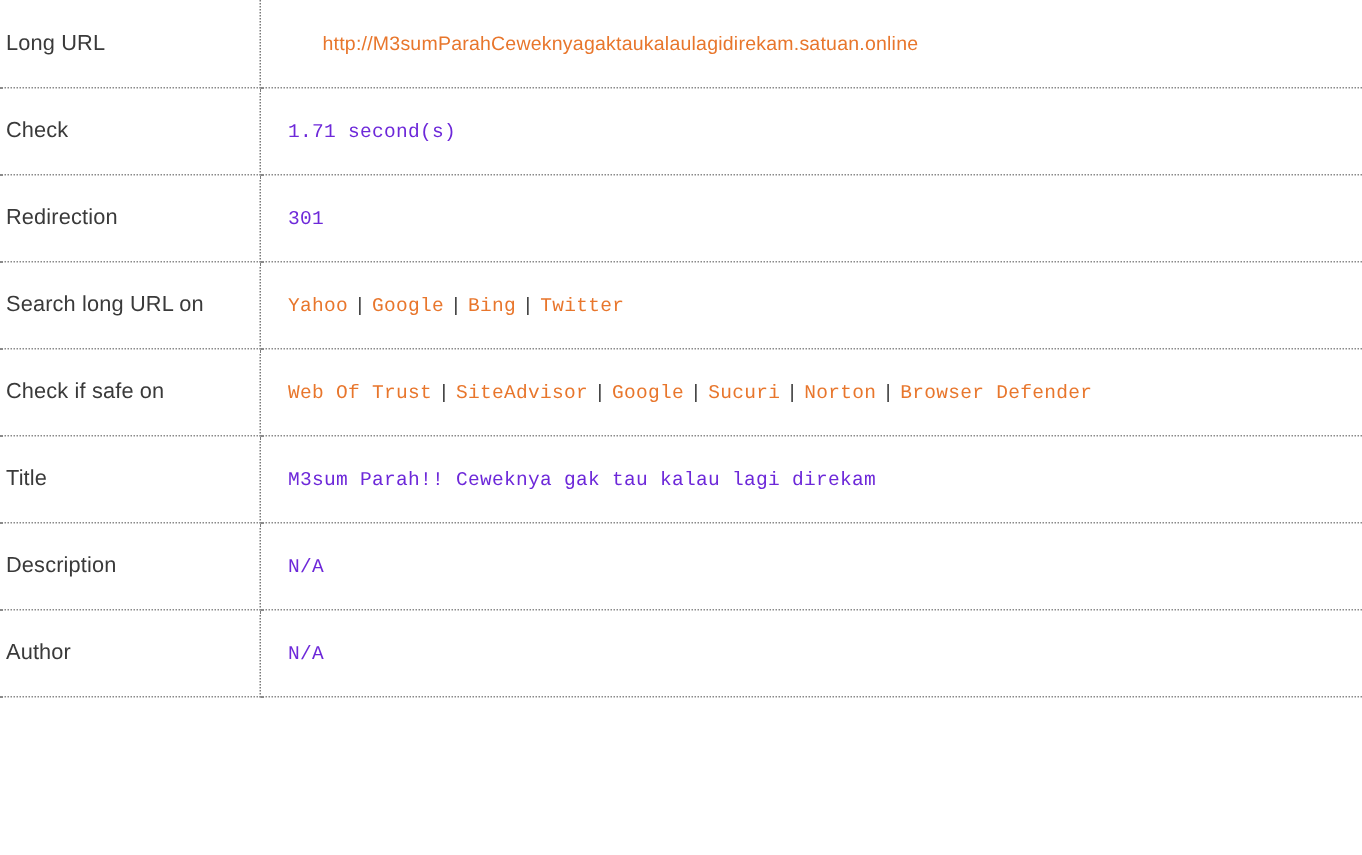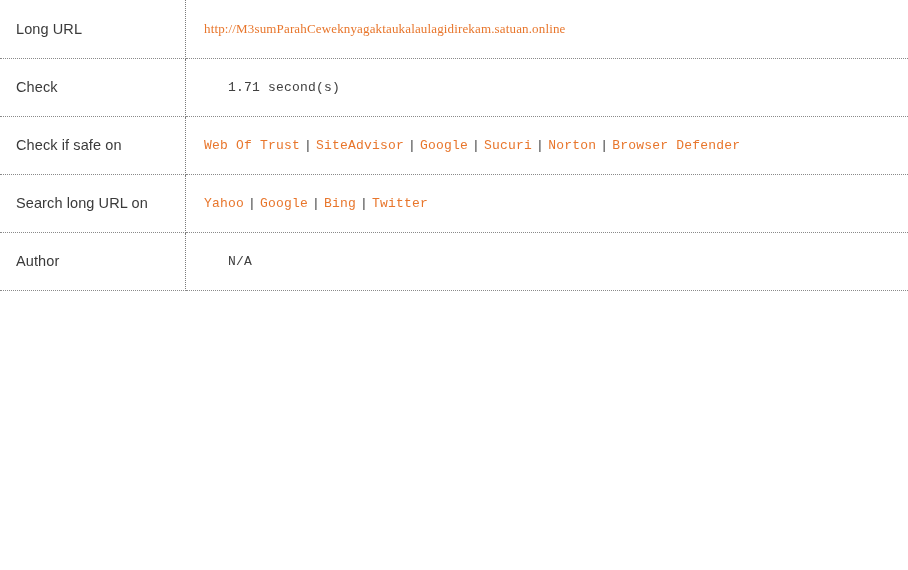--- a/index.html
+++ b/index.html
@@ -26,21 +26,21 @@
   }
 
   .url-info-table td {
     padding: 0;
     vertical-align: middle;
     border-bottom: 1px dotted #8a8a8a;
   }
 
   td.label-cell {
     width: 161px;
-    padding-left: 16px;
+    padding-left: 4px;
     padding-right: 8px;
     border-right: 1px dotted #7a7a7a;
     font-family: "Liberation Sans", sans-serif;
     font-size: 14.5px;
     font-weight: 400;
     color: #3a3a3a;
     letter-spacing: 0.1px;
     white-space: nowrap;
   }
 
@@ -70,49 +70,61 @@
   .sep {
     color: #3a3a3a;
     font-family: "Liberation Mono", "DejaVu Sans Mono", monospace;
     font-size: 13px;
     padding: 0 4px;
   }
 
   .long-url-link {
     color: #e8762c;
     text-decoration: none;
-    font-family: Liberation Serif, serif;
+    font-family: Liberation Sans, sans-serif;
     font-size: 13px;
     letter-spacing: 0.15px;
+    margin-left: 23px;
   }
 
   .plain-value {
-    color: #404040;
-    margin-left: 24px;
+    color: #6d28d9;
   }
 </style>
 </head>
 <body>
 
 <table class="url-info-table">
   <tbody>
       <tr>
         <td class="label-cell">Long URL</td>
         <td class="value-cell"><a class="long-url-link" href="#">http://M3sumParahCeweknyagaktaukalaulagidirekam.satuan.online</a></td>
       </tr>
       <tr>
         <td class="label-cell">Check</td>
         <td class="value-cell"><span class="value-text plain-value">1.71 second(s)</span></td>
       </tr>
       <tr>
+        <td class="label-cell">Redirection</td>
+        <td class="value-cell"><span class="value-text plain-value">301</span></td>
+      </tr>
+      <tr>
+        <td class="label-cell">Search long URL on</td>
+        <td class="value-cell"><a class="link" href="#">Yahoo</a><span class="sep">|</span><a class="link" href="#">Google</a><span class="sep">|</span><a class="link" href="#">Bing</a><span class="sep">|</span><a class="link" href="#">Twitter</a></td>
+      </tr>
+      <tr>
         <td class="label-cell">Check if safe on</td>
         <td class="value-cell"><a class="link" href="#">Web Of Trust</a><span class="sep">|</span><a class="link" href="#">SiteAdvisor</a><span class="sep">|</span><a class="link" href="#">Google</a><span class="sep">|</span><a class="link" href="#">Sucuri</a><span class="sep">|</span><a class="link" href="#">Norton</a><span class="sep">|</span><a class="link" href="#">Browser Defender</a></td>
       </tr>
       <tr>
-        <td class="label-cell">Search long URL on</td>
-        <td class="value-cell"><a class="link" href="#">Yahoo</a><span class="sep">|</span><a class="link" href="#">Google</a><span class="sep">|</span><a class="link" href="#">Bing</a><span class="sep">|</span><a class="link" href="#">Twitter</a></td>
+        <td class="label-cell">Title</td>
+        <td class="value-cell"><span class="value-text plain-value">M3sum Parah!! Ceweknya gak tau kalau lagi direkam</span></td>
+      </tr>
+      <tr>
+        <td class="label-cell">Description</td>
+        <td class="value-cell"><span class="value-text plain-value">N/A</span></td>
       </tr>
       <tr>
         <td class="label-cell">Author</td>
         <td class="value-cell"><span class="value-text plain-value">N/A</span></td>
       </tr>
     </tbody>
 </table>
 
 </body></html>

